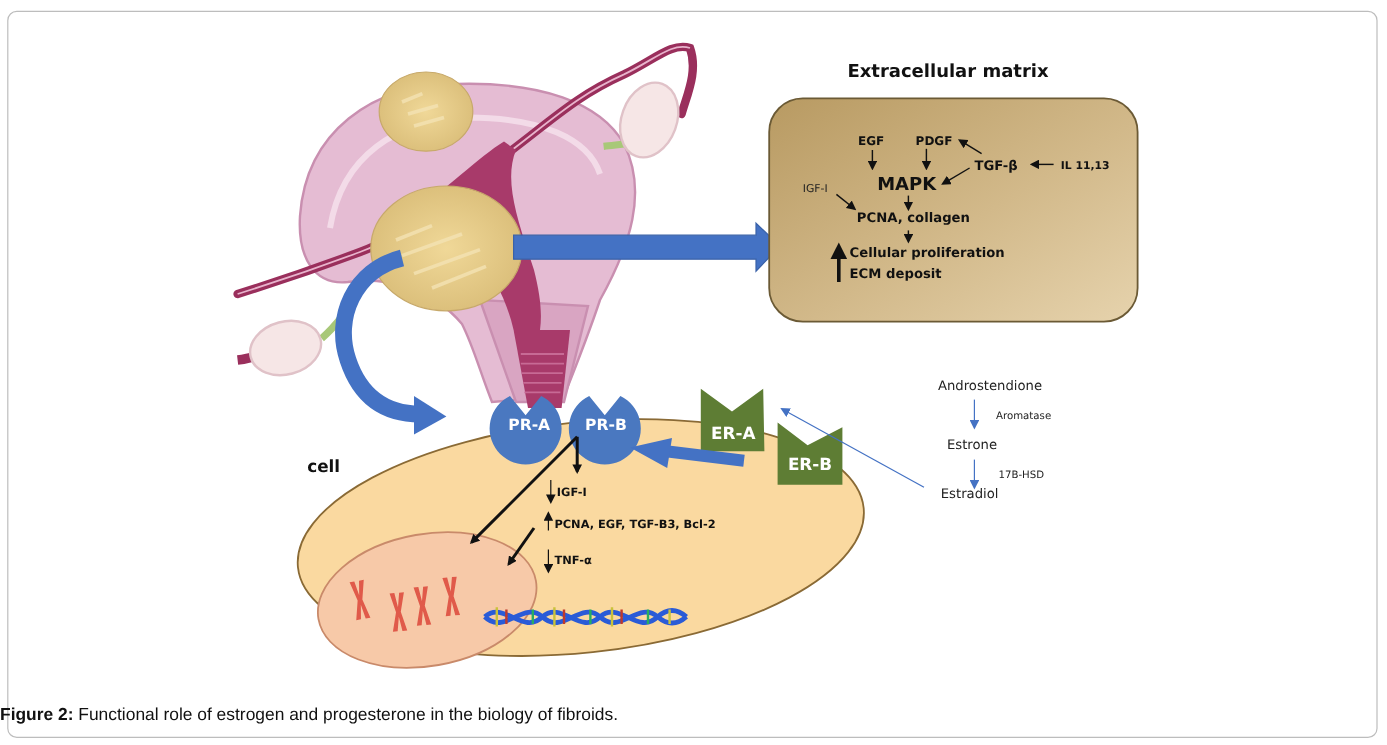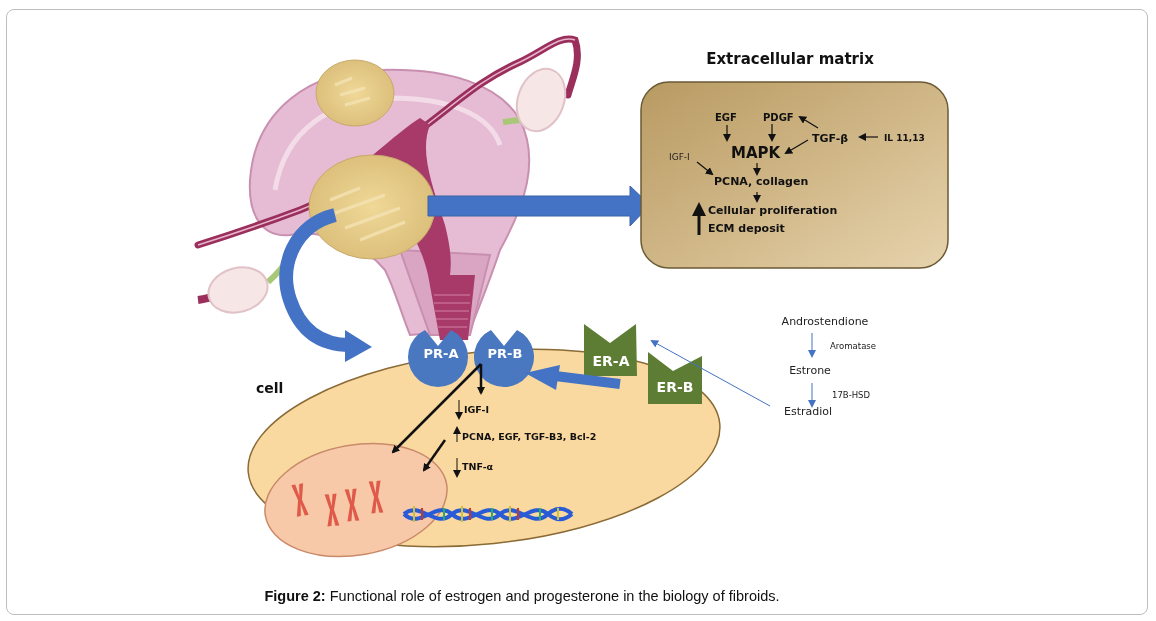--- a/index.html
+++ b/index.html
@@ -2,21 +2,21 @@
 <html><head>
 <meta charset="utf-8">
 <style>
   html, body { margin: 0; padding: 0; background: #ffffff; }
   body { width: 1156px; height: 621px; position: relative; overflow: hidden; font-family: "DejaVu Sans", sans-serif; }
   .frame { position: absolute; left: 6px; top: 9px; width: 1142px; height: 606px; border: 1px solid #bdbdbd; border-radius: 8px; box-sizing: border-box; }
   svg.diagram { position: absolute; left: 0; top: 0; }
   .lbl { font-family: "DejaVu Sans", sans-serif; font-weight: bold; fill: #111; }
   .lbl-n { font-family: "DejaVu Sans", sans-serif; fill: #222; }
   .rec { font-family: "DejaVu Sans", sans-serif; font-weight: bold; fill: #ffffff; }
-  .caption { position: absolute; left: 0; width: 1044px; top: 588px; text-align: center; font-family: "Liberation Sans", sans-serif; font-size: 14.5px; color: #111; }
+  .caption { position: absolute; left: 0; width: 1044px; top: 588px; font-family: "Liberation Sans", sans-serif; font-size: 14.5px; color: #111; }
   .caption b { font-weight: bold; }
 </style>
 </head>
 <body>
 
 <div class="frame"></div>
 
 <svg class="diagram" width="1156" height="621" viewBox="0 0 1156 621">
   <defs>
     <linearGradient id="ecmGrad" x1="0" y1="0" x2="1" y2="1">

